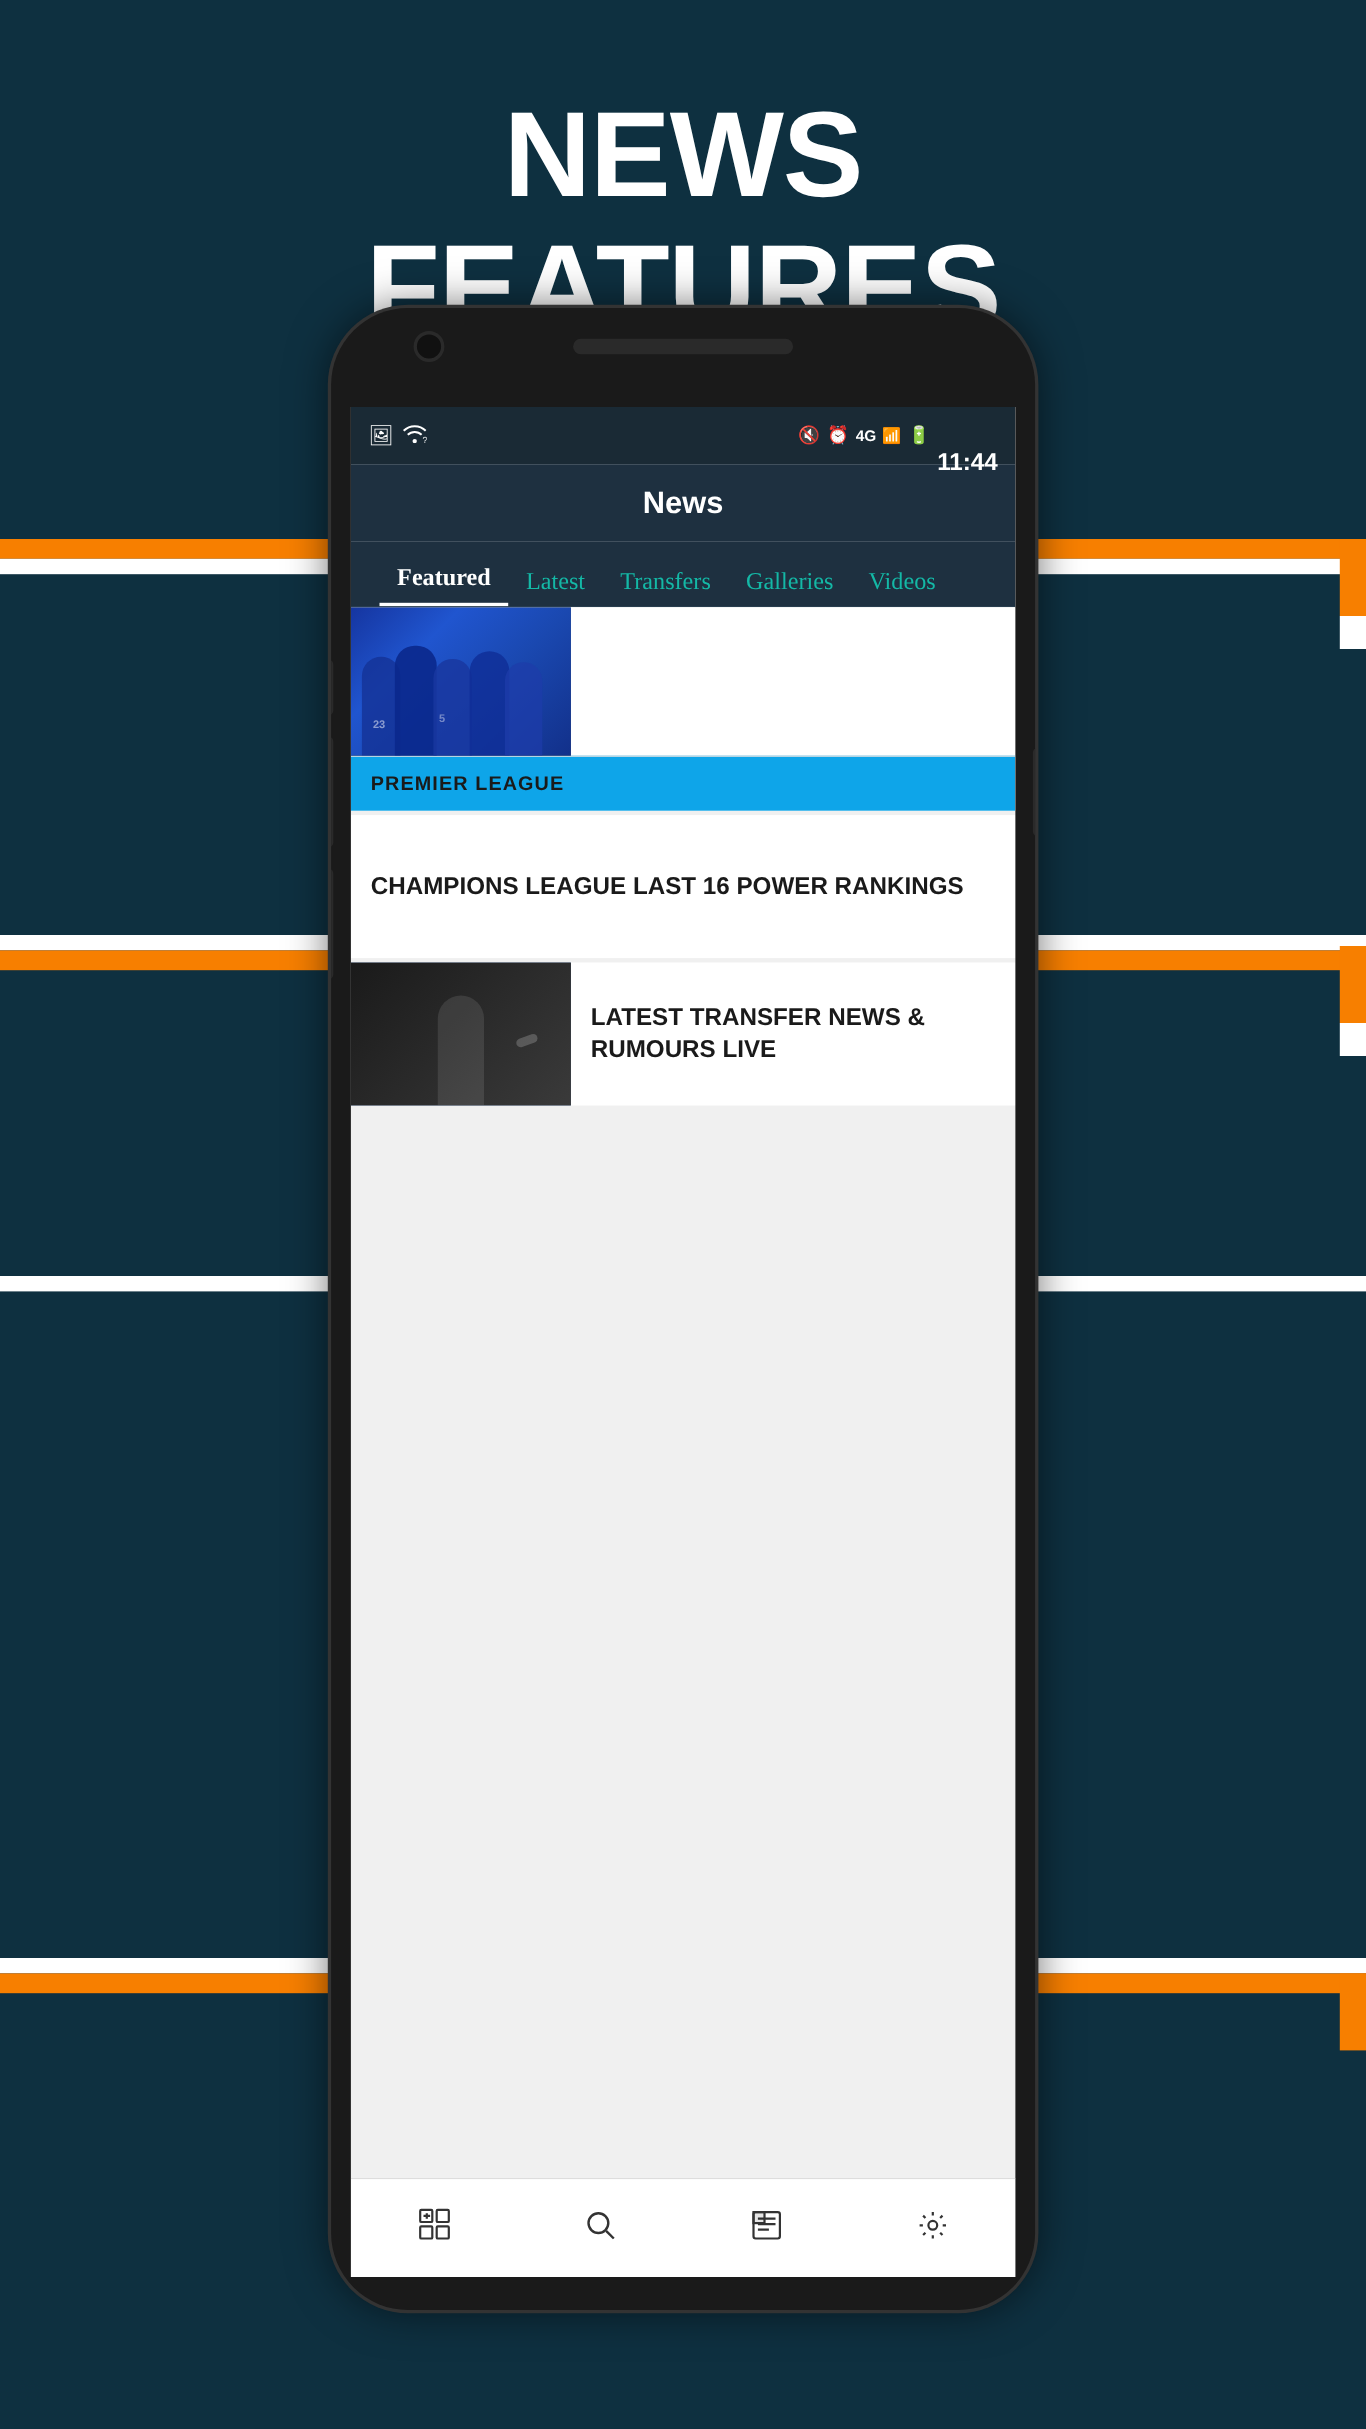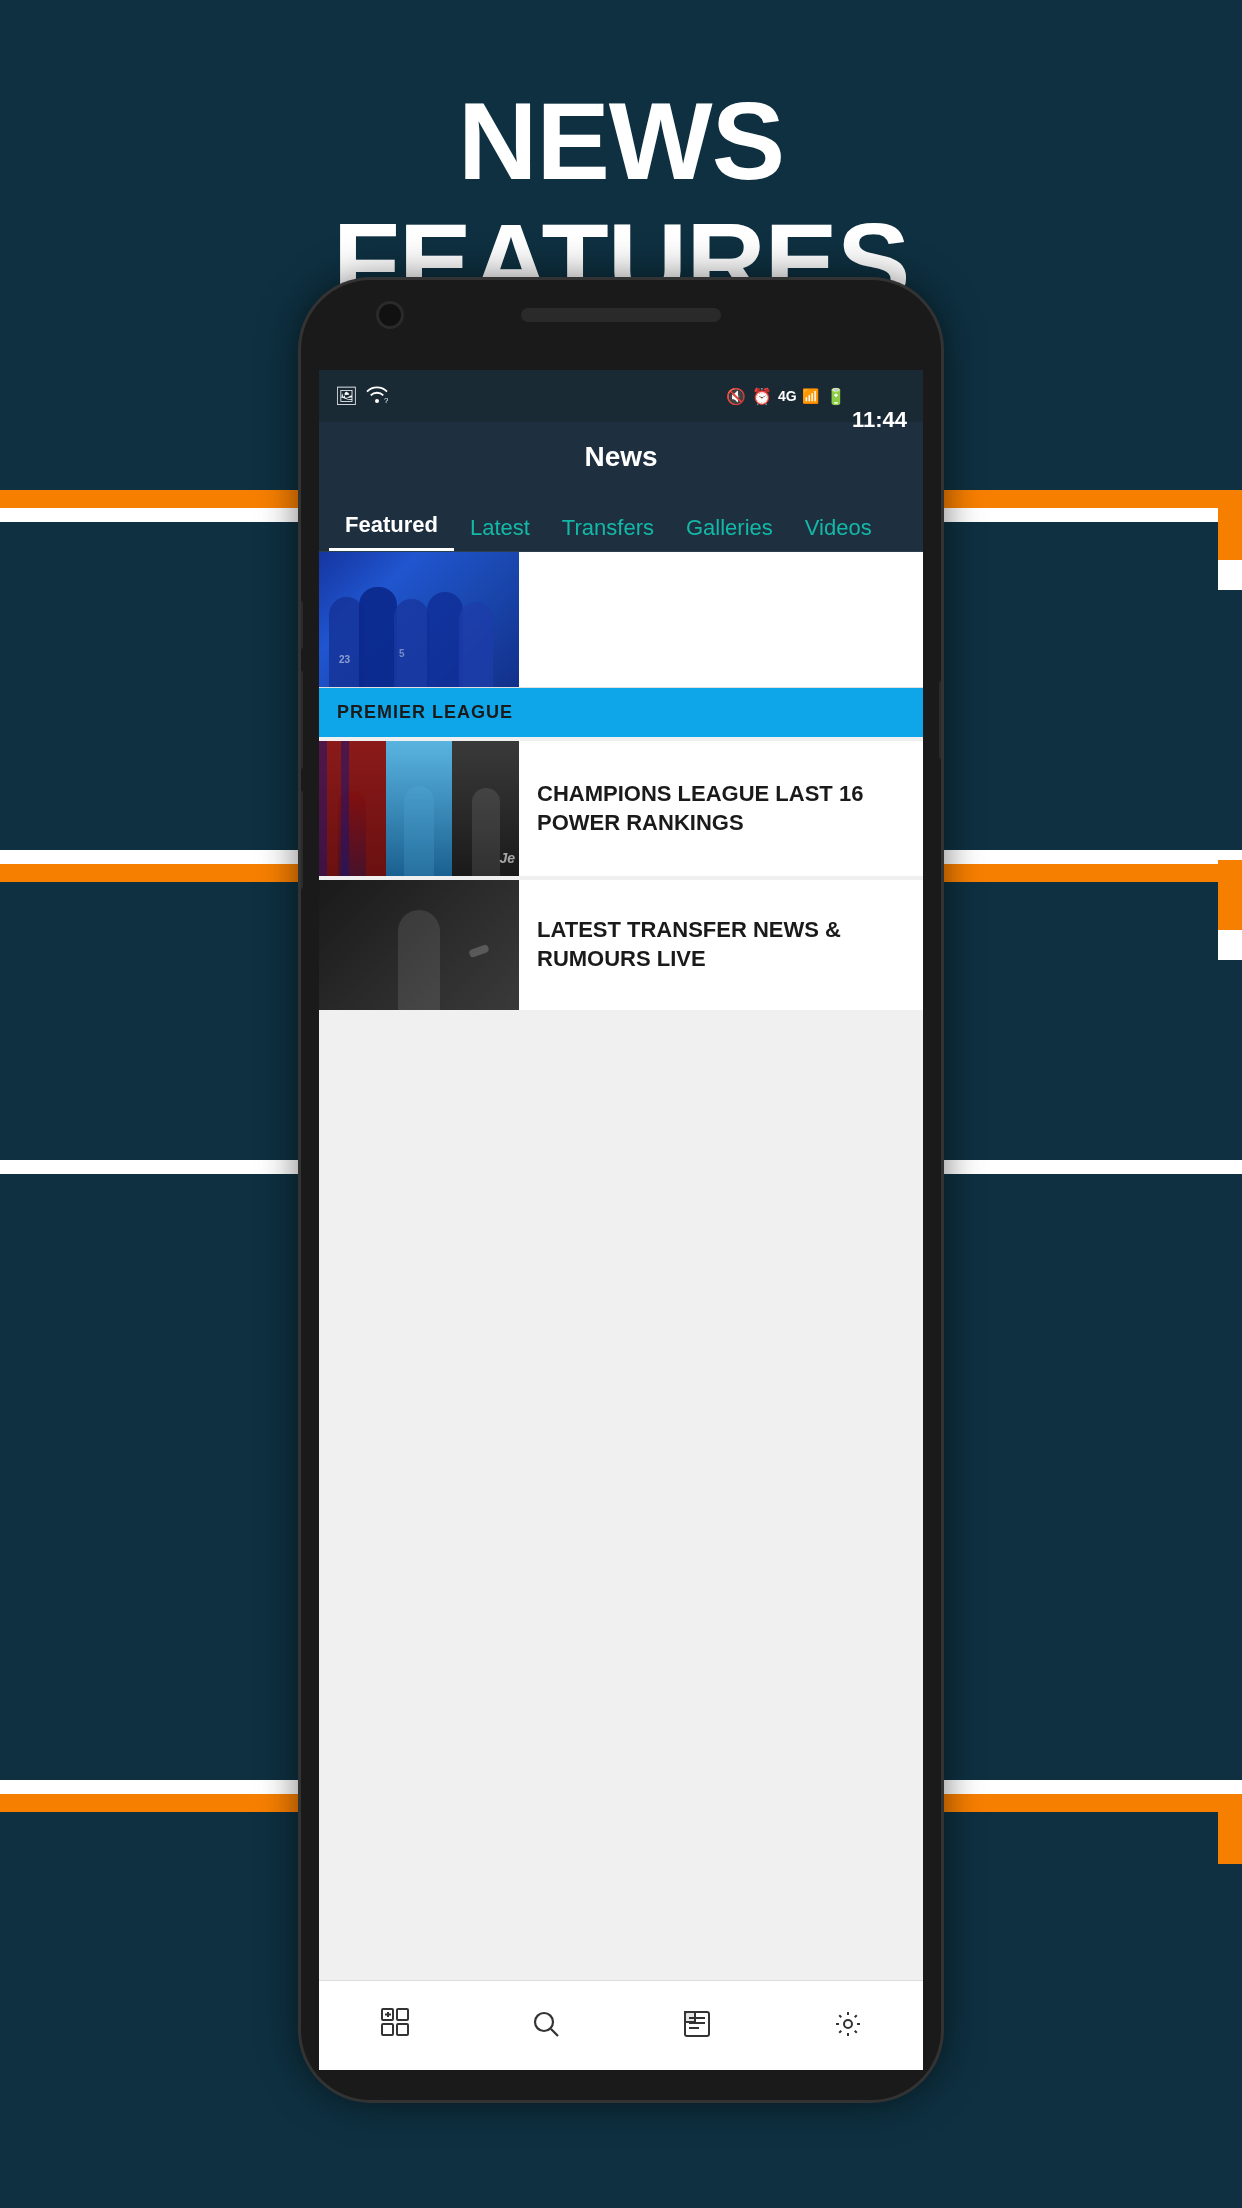--- a/index.html
+++ b/index.html
@@ -169,22 +169,23 @@
       font-weight: bold;
     }
 
     
     .tab-bar {
       width: 100%;
       height: 60px;
       background: #1e3040;
       display: flex;
       align-items: flex-end;
-      padding: 0 10px;
+      padding: 0 26px;
       border-bottom: 1px solid #2a4050;
+      font-family: Liberation Serif, serif;
     }
 
     .tab-item {
       padding: 10px 16px;
       color: #14b8a6;
       font-size: 22px;
       cursor: pointer;
       white-space: nowrap;
     }
 
@@ -401,41 +402,20 @@
               </div>
             </div>
           </div>
           <div class="news-category-bar">
             <span class="news-category">PREMIER LEAGUE</span>
           </div>
         </div>
 
         <div class="news-item">
           <div class="news-item-main">
-            <div class="news-thumbnail">
-              <div style="width:100%; height:135px; display:flex; overflow:hidden;">
-
-                <div style="flex:1; background:linear-gradient(180deg,#8b1a1a 0%,#6a1010 100%); position:relative; overflow:hidden;">
-                  <div style="position:absolute;bottom:0;left:50%;transform:translateX(-50%);width:28px;height:85px;background:linear-gradient(180deg,rgba(139,0,0,0.3) 0%,rgba(20,20,80,0.4) 100%);border-radius:14px 14px 0 0;"></div>
-
-                  <div style="position:absolute;top:0;left:0;width:8px;height:100%;background:rgba(20,20,120,0.5);"></div>
-                  <div style="position:absolute;top:0;left:22px;width:8px;height:100%;background:rgba(20,20,120,0.5);"></div>
-                </div>
-
-                <div style="flex:1; background:linear-gradient(180deg,#5ab4e0 0%,#1a6090 100%); position:relative; overflow:hidden;">
-                  <div style="position:absolute;bottom:0;left:50%;transform:translateX(-50%);width:30px;height:90px;background:rgba(90,180,224,0.2);border-radius:15px 15px 0 0;"></div>
-                </div>
-
-                <div style="flex:1; background:linear-gradient(180deg,#3a3a3a 0%,#1a1a1a 100%); position:relative; overflow:hidden;">
-                  <div style="position:absolute;bottom:0;left:50%;transform:translateX(-50%);width:28px;height:88px;background:rgba(255,255,255,0.1);border-radius:14px 14px 0 0;"></div>
-
-                  <div style="position:absolute;bottom:10px;right:4px;color:rgba(255,255,255,0.6);font-size:14px;font-weight:bold;font-style:italic;">Je</div>
-                </div>
-              </div>
-            </div>
             <div class="news-content">
               <span class="news-title">CHAMPIONS LEAGUE LAST 16 POWER RANKINGS</span>
             </div>
           </div>
         </div>
 
 
         <div class="news-item">
           <div class="news-item-main">
             <div class="news-thumbnail">

